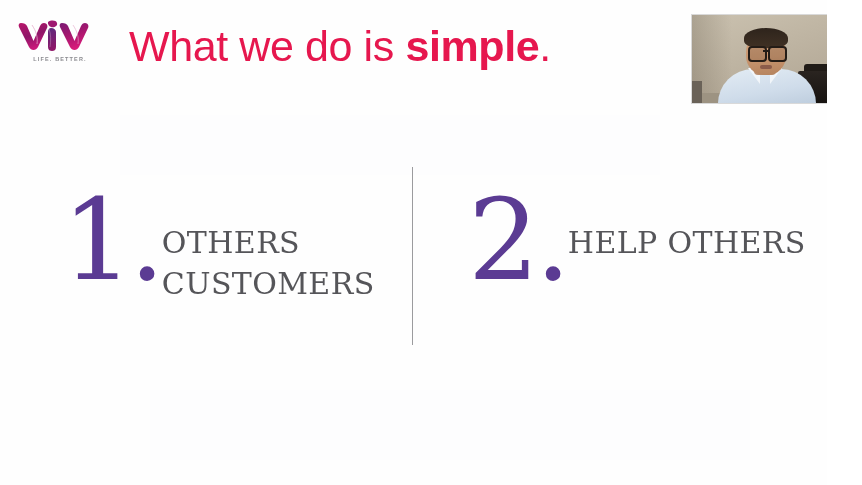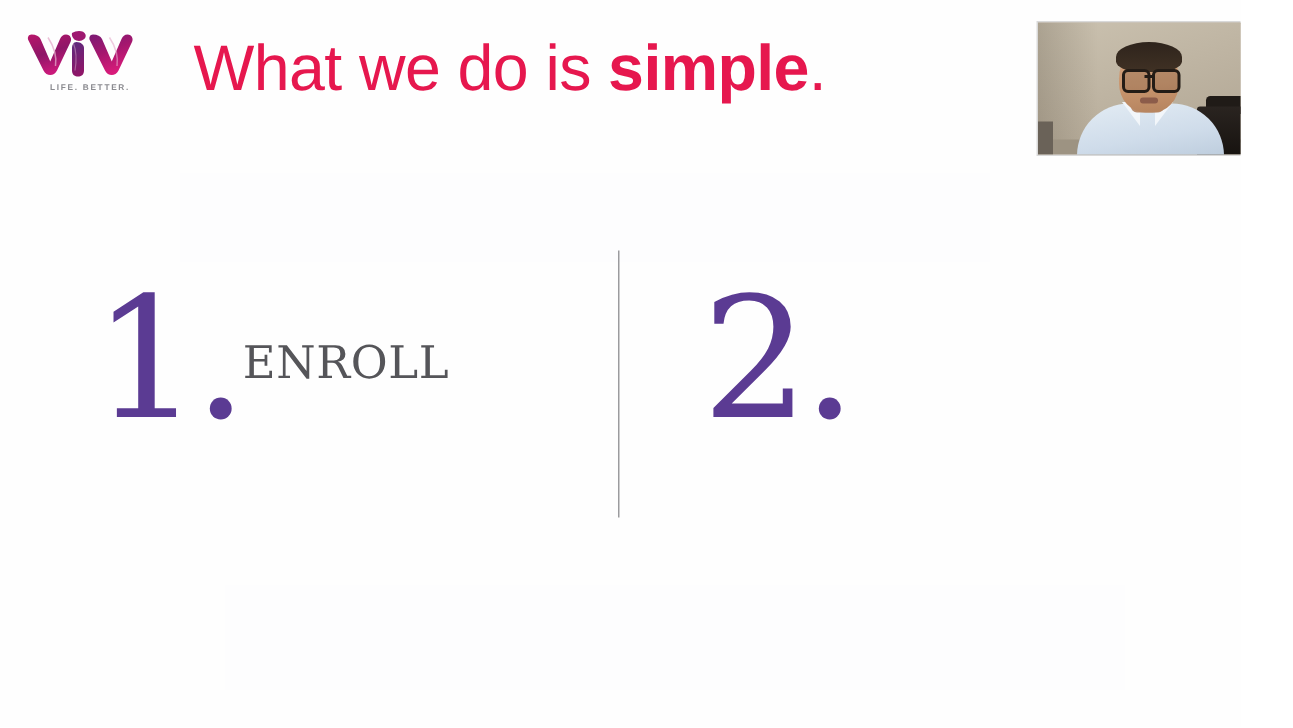--- a/index.html
+++ b/index.html
@@ -307,27 +307,29 @@
       </div>
     </div>
 
   </div>
 
   <div id="steps">
 
     <div class="step" id="step-1">
       <div class="step-number">1.</div>
       <div class="step-label">
-        <span class="line">ENROLL</span>
+        <span class="line">OTHERS</span>
+        <span class="line">CUSTOMERS</span>
       </div>
     </div>
 
     <div class="step" id="step-2">
       <div class="step-number">2.</div>
       <div class="step-label">
+        <span class="line">HELP OTHERS</span>
       </div>
     </div>
 
   </div>
 
   <div id="column-divider"></div>
 
 </div>
 
 </body></html>

